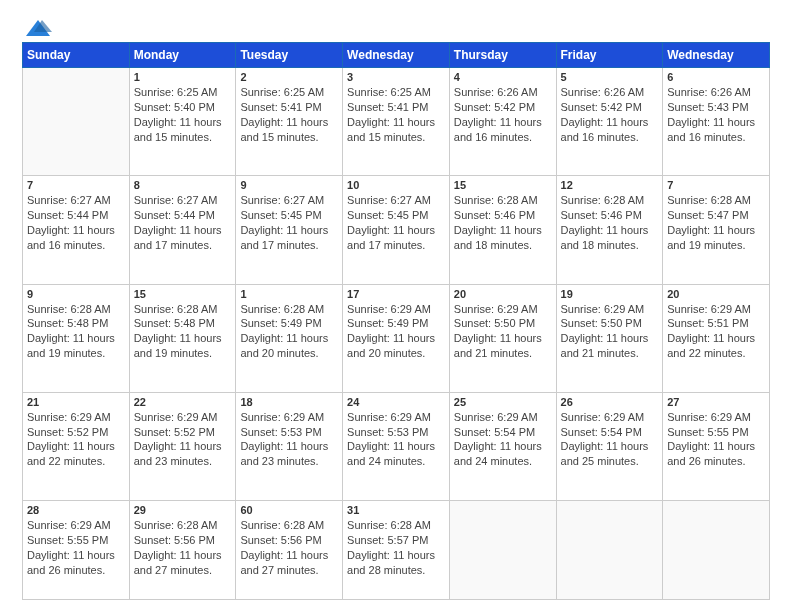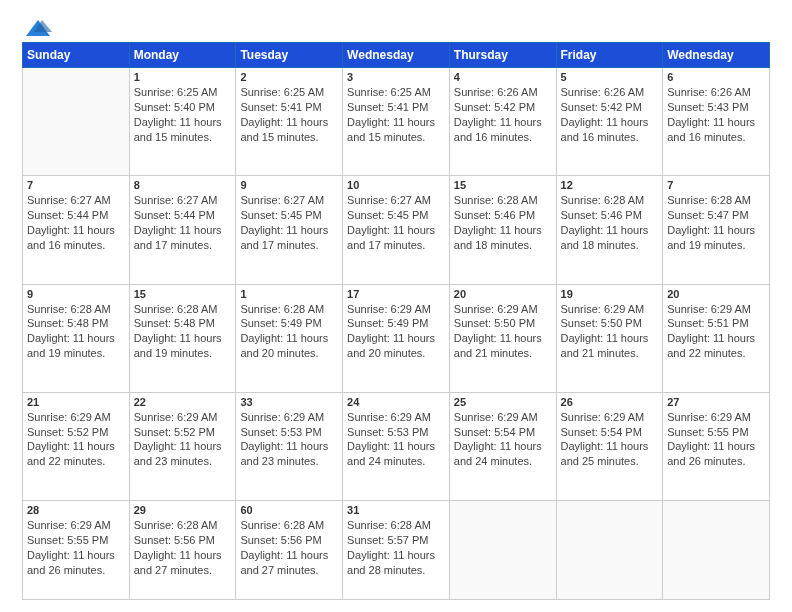--- a/index.html
+++ b/index.html
@@ -289,21 +289,21 @@
 and 22 minutes.</div>
           </td>
           <td>
             <span class="day-num">22</span>
             <div class="cell-content" style="white-space: pre-line;">Sunrise: 6:29 AM
 Sunset: 5:52 PM
 Daylight: 11 hours
 and 23 minutes.</div>
           </td>
           <td>
-            <span class="day-num">33</span>
+            <span class="day-num">18</span>
             <div class="cell-content" style="white-space: pre-line;">Sunrise: 6:29 AM
 Sunset: 5:53 PM
 Daylight: 11 hours
 and 23 minutes.</div>
           </td>
           <td>
             <span class="day-num">24</span>
             <div class="cell-content" style="white-space: pre-line;">Sunrise: 6:29 AM
 Sunset: 5:53 PM
 Daylight: 11 hours

